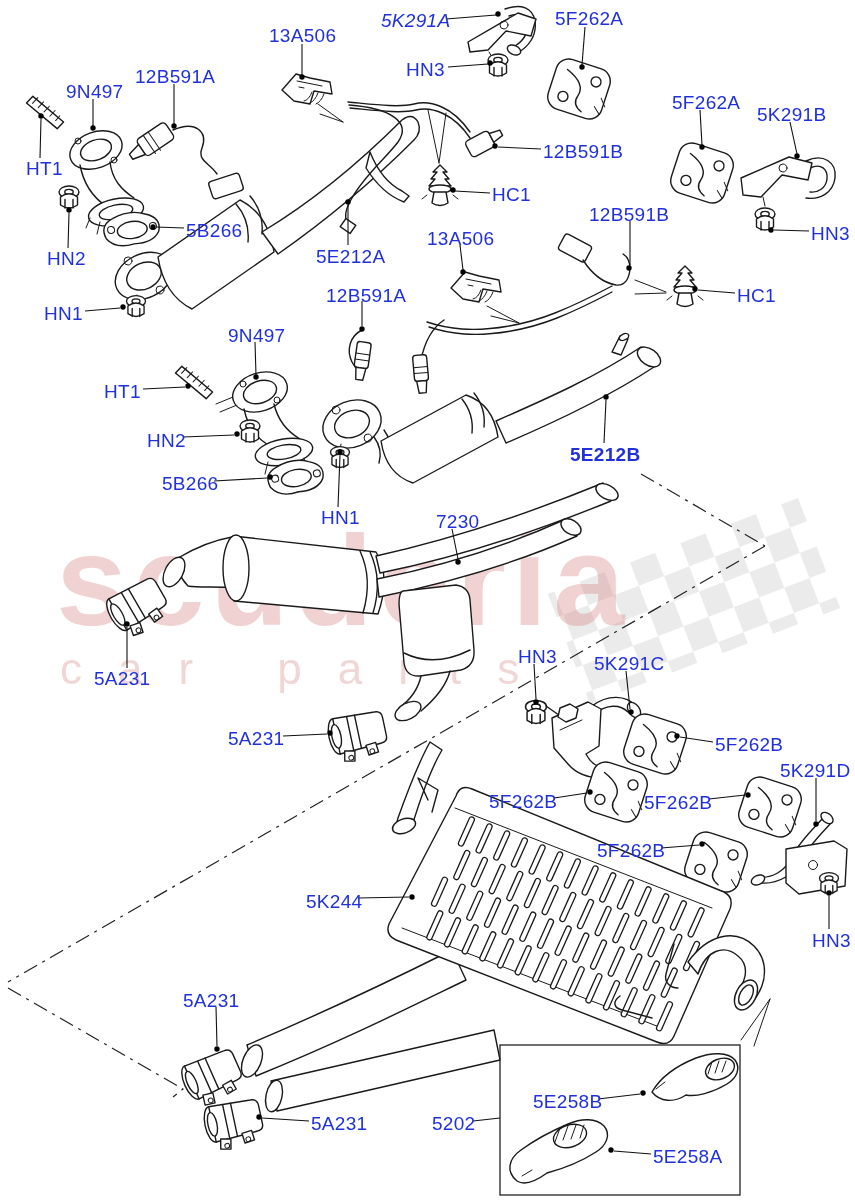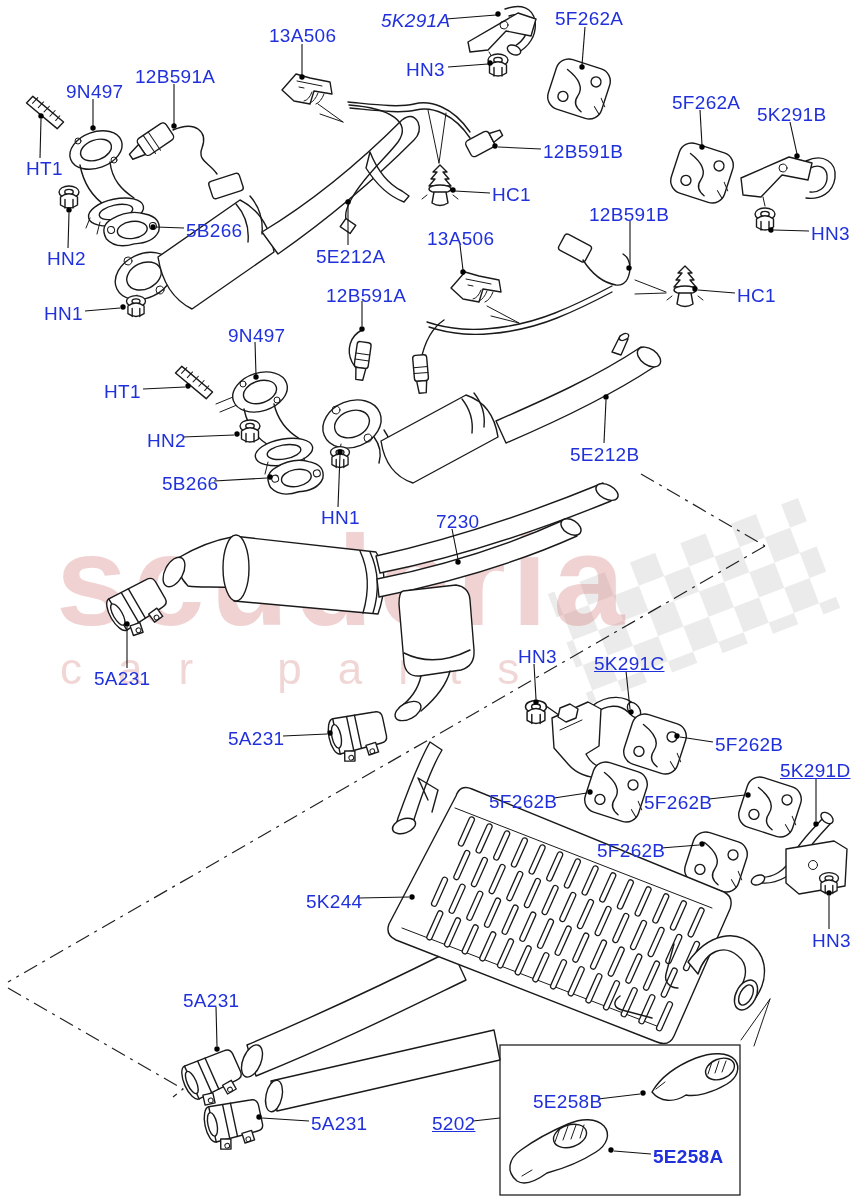--- a/index.html
+++ b/index.html
@@ -398,32 +398,32 @@
       <div class="part-label" style="left: 326px; top: 286px;">12B591A</div>
       <div class="part-label" style="left: 427px; top: 229px;">13A506</div>
       <div class="part-label" style="left: 589px; top: 205px;">12B591B</div>
       <div class="part-label" style="left: 737px; top: 286px;">HC1</div>
       <div class="part-label" style="left: 44px; top: 304px;">HN1</div>
       <div class="part-label" style="left: 228px; top: 326px;">9N497</div>
       <div class="part-label" style="left: 104px; top: 382px;">HT1</div>
       <div class="part-label" style="left: 147px; top: 431px;">HN2</div>
       <div class="part-label" style="left: 162px; top: 474px;">5B266</div>
       <div class="part-label" style="left: 321px; top: 508px;">HN1</div>
-      <div class="part-label" style="left: 570px; top: 445px;">5E212B</div>
+      <div class="part-label" style="left: 570px; top: 445px; font-weight: bold;">5E212B</div>
       <div class="part-label" style="left: 436px; top: 512px;">7230</div>
       <div class="part-label" style="left: 94px; top: 669px;">5A231</div>
       <div class="part-label" style="left: 228px; top: 729px;">5A231</div>
       <div class="part-label" style="left: 518px; top: 647px;">HN3</div>
-      <div class="part-label" style="left: 594px; top: 654px; text-decoration: underline;">5K291C</div>
+      <div class="part-label" style="left: 594px; top: 654px;">5K291C</div>
       <div class="part-label" style="left: 715px; top: 735px;">5F262B</div>
-      <div class="part-label" style="left: 780px; top: 761px; text-decoration: underline;">5K291D</div>
+      <div class="part-label" style="left: 780px; top: 761px;">5K291D</div>
       <div class="part-label" style="left: 489px; top: 792px;">5F262B</div>
       <div class="part-label" style="left: 644px; top: 793px;">5F262B</div>
       <div class="part-label" style="left: 597px; top: 841px;">5F262B</div>
       <div class="part-label" style="left: 306px; top: 892px;">5K244</div>
       <div class="part-label" style="left: 812px; top: 931px;">HN3</div>
       <div class="part-label" style="left: 183px; top: 991px;">5A231</div>
       <div class="part-label" style="left: 311px; top: 1114px;">5A231</div>
-      <div class="part-label" style="left: 432px; top: 1114px; text-decoration: underline;">5202</div>
+      <div class="part-label" style="left: 432px; top: 1114px;">5202</div>
       <div class="part-label" style="left: 533px; top: 1092px;">5E258B</div>
-      <div class="part-label" style="left: 653px; top: 1147px; font-weight: bold;">5E258A</div>
+      <div class="part-label" style="left: 653px; top: 1147px;">5E258A</div>
     </div>
 </div>
 
 </body></html>

